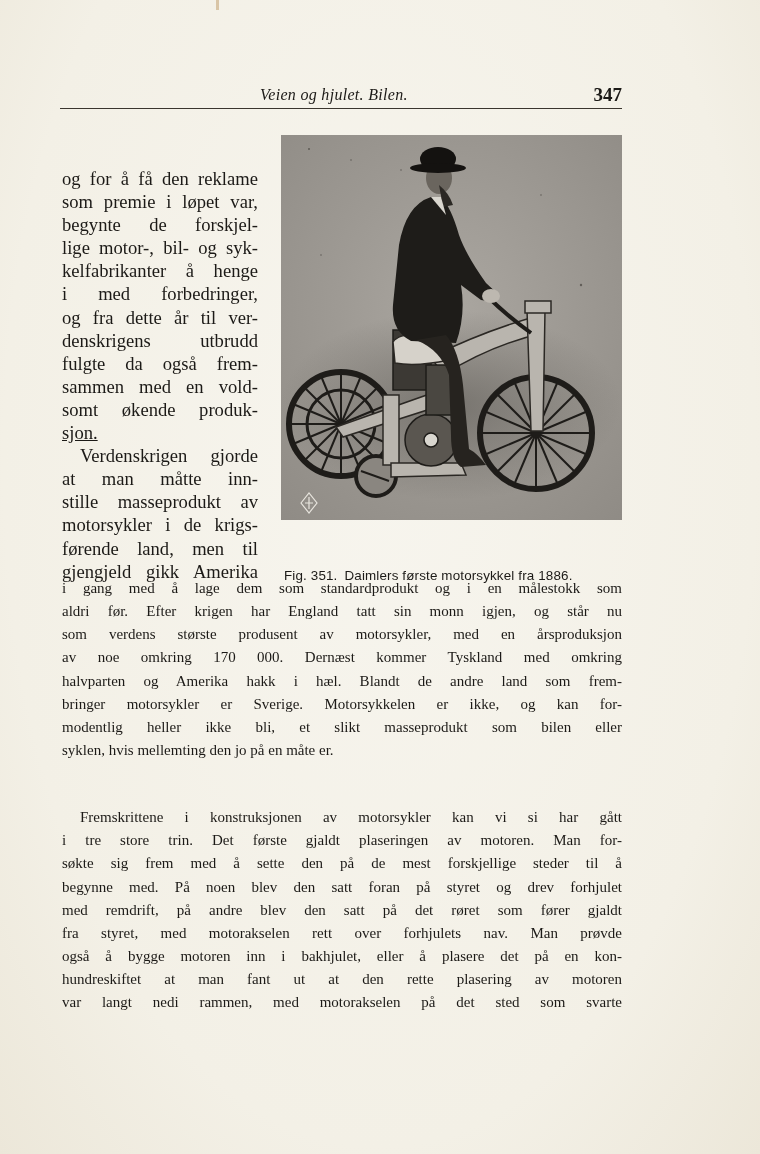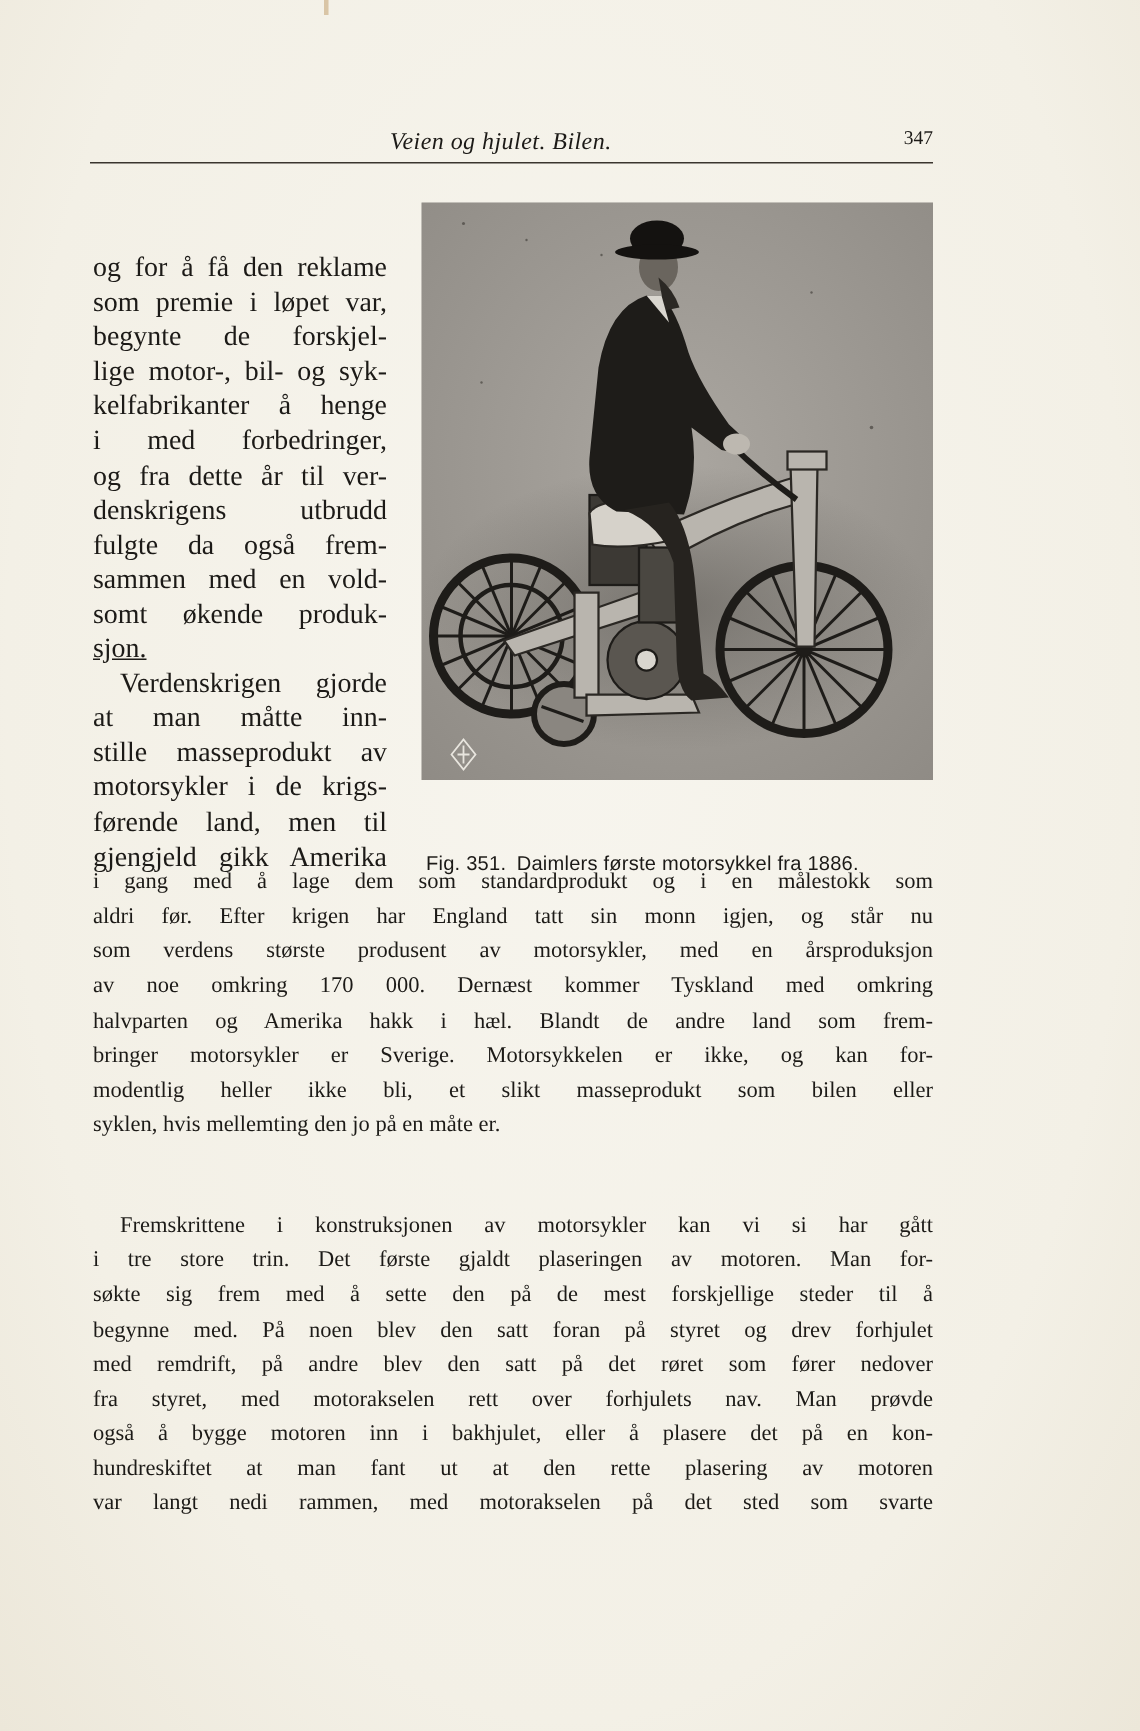--- a/index.html
+++ b/index.html
@@ -42,21 +42,22 @@
     left: 200px;
     top: 2px;
     font-style: italic;
     font-size: 16px;
     letter-spacing: 0.3px;
   }
   .running-head .page-number {
     position: absolute;
     right: 0;
     top: 0;
-    font-size: 13px;
+    font-size: 19px;
+    font-weight: bold;
   }
   .head-rule {
     position: absolute;
     left: 60px;
     top: 108px;
     width: 562px;
     height: 1px;
     background: #3a352e;
   }
 
@@ -273,19 +274,19 @@
     <span class="line">som verdens største produsent av motorsykler, med en årsproduksjon</span>
     <span class="line">av noe omkring 170 000. Dernæst kommer Tyskland med omkring</span>
     <span class="line">halvparten og Amerika hakk i hæl. Blandt de andre land som frem-</span>
     <span class="line">bringer motorsykler er Sverige. Motorsykkelen er ikke, og kan for-</span>
     <span class="line">modentlig heller ikke bli, et slikt masseprodukt som bilen eller</span>
     <span class="line last">syklen, hvis mellemting den jo på en måte er.</span>
     <span class="line indent">Fremskrittene i konstruksjonen av motorsykler kan vi si har gått</span>
     <span class="line">i tre store trin. Det første gjaldt plaseringen av motoren. Man for-</span>
     <span class="line">søkte sig frem med å sette den på de mest forskjellige steder til å</span>
     <span class="line">begynne med. På noen blev den satt foran på styret og drev forhjulet</span>
-    <span class="line">med remdrift, på andre blev den satt på det røret som fører nedover</span>
+    <span class="line">med remdrift, på andre blev den satt på det røret som fører gjaldt</span>
     <span class="line">fra styret, med motorakselen rett over forhjulets nav. Man prøvde</span>
     <span class="line">også å bygge motoren inn i bakhjulet, eller å plasere det på en kon-</span>
     <span class="line">hundreskiftet at man fant ut at den rette plasering av motoren</span>
     <span class="line">var langt nedi rammen, med motorakselen på det sted som svarte</span>
   </div>
 </div>
 
 </body></html>

